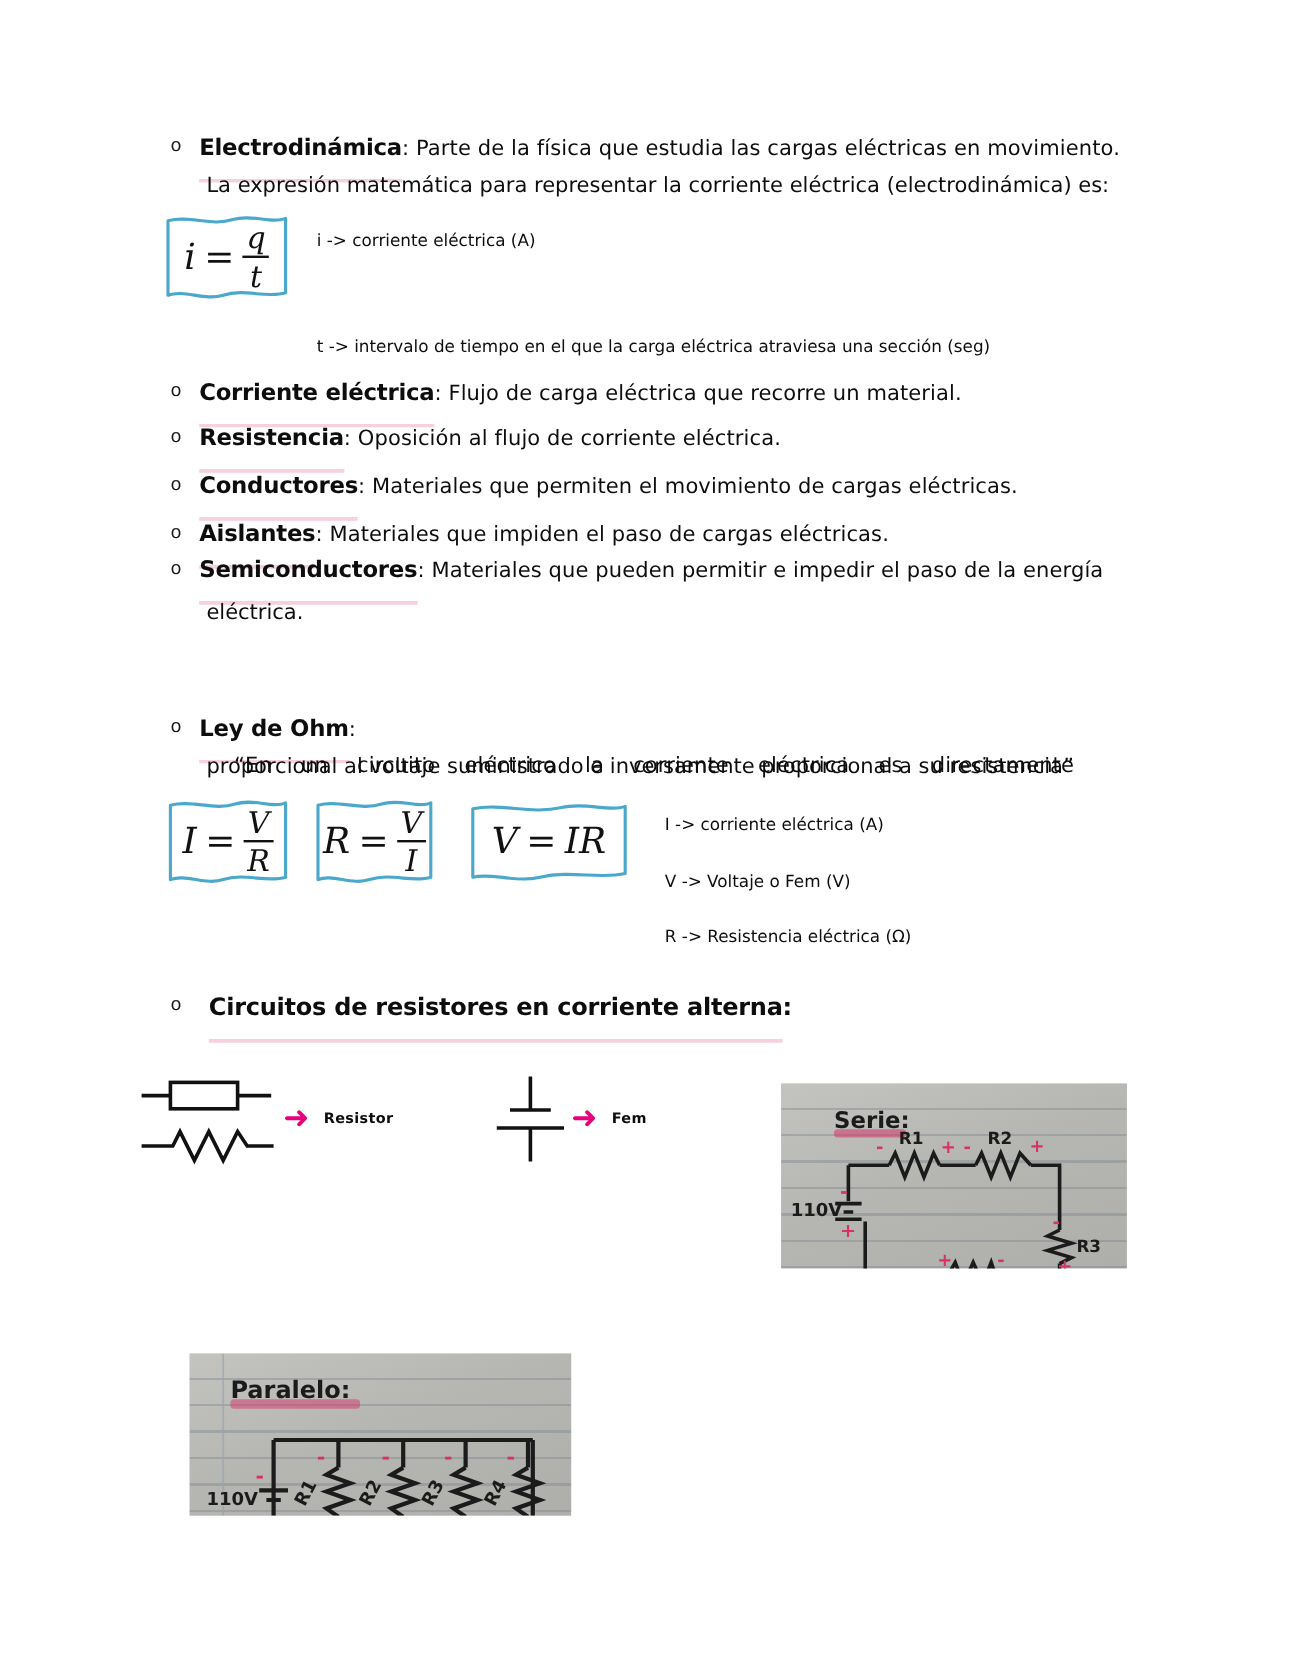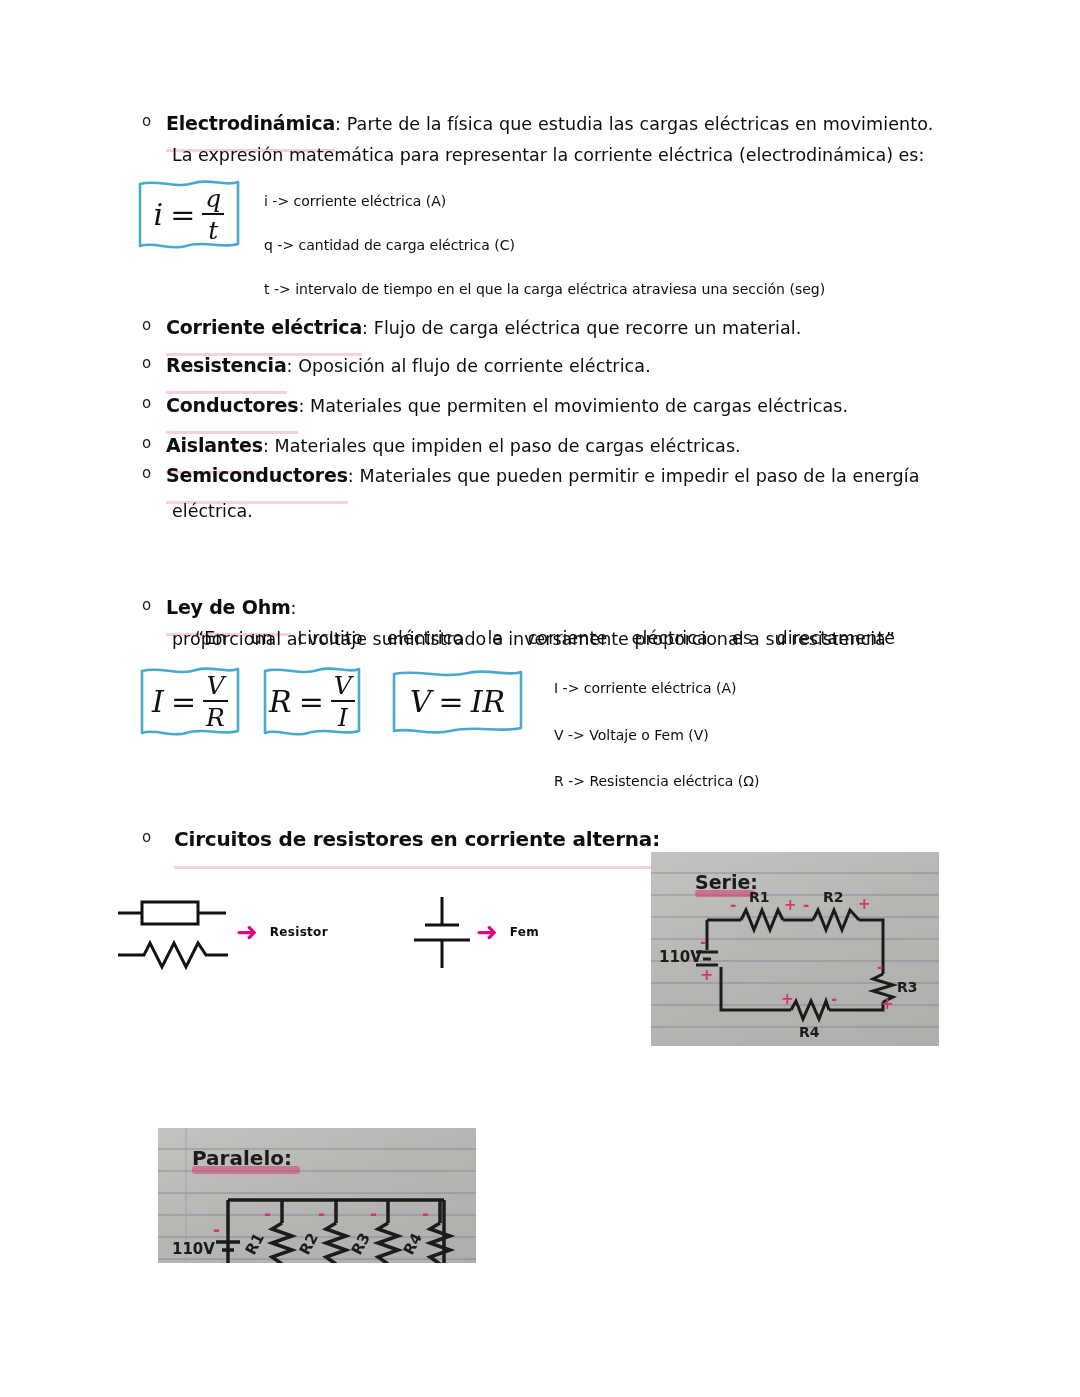--- a/index.html
+++ b/index.html
@@ -189,21 +189,20 @@
       <span>=</span>
       <span class="frac">
         <span class="num">q</span>
         <span class="bar"></span>
         <span class="den">t</span>
       </span>
     </span>
   </div>
 
   <div class="legend-line" style="left:264px; top:188px;">i -&gt; corriente eléctrica (A)</div>
-  <div class="legend-line" style="left:264px; top:232px;">q -&gt; cantidad de carga eléctrica (C)</div>
   <div class="legend-line" style="left:264px; top:276px;">t -&gt; intervalo de tiempo en el que la carga eléctrica atraviesa una sección (seg)</div>
 
   <div class="bullet-row" style="left:138px; top:312px; width:850px;">
     <div class="bullet-marker">o</div>
     <div class="bullet-body">
       <span class="term">Corriente eléctrica</span><span class="defn">: </span><span class="defn">Flujo de carga eléctrica que recorre un material.</span>
     </div>
   </div>
 
   <div class="bullet-row" style="left:138px; top:350px; width:850px;">
@@ -312,21 +311,21 @@
     <svg width="60" height="78" viewBox="0 0 60 78">
       <line x1="30" y1="4" x2="30" y2="32" stroke="#111" stroke-width="3"></line>
       <line x1="13" y1="32" x2="47" y2="32" stroke="#111" stroke-width="3"></line>
       <line x1="2" y1="47" x2="58" y2="47" stroke="#111" stroke-width="3"></line>
       <line x1="30" y1="47" x2="30" y2="75" stroke="#111" stroke-width="3"></line>
     </svg>
     <span class="arrow-ico" style="color:#e8007d; font-size:26px; line-height:1;">➜</span>
     <span class="sym-label">Fem</span>
   </div>
 
-  <div class="photo" style="left:651px; top:852px; width:288px; height:194px;">
+  <div class="photo" style="left:651px; top:903px; width:288px; height:154px;">
     <div class="paper"></div>
     <svg viewBox="0 0 288 194" width="288" height="194">
 
       <rect x="44" y="38" width="60" height="7" fill="#d6336c" opacity="0.55" rx="3"></rect>
       <text class="hand-title" x="44" y="37" font-size="19">Serie:</text>
 
       <polyline points="56,68 90,68" fill="none" stroke="#1b1b1b" stroke-width="3"></polyline>
       <polyline points="132,68 162,68" fill="none" stroke="#1b1b1b" stroke-width="3"></polyline>
       <polyline points="208,68 232,68 232,122" fill="none" stroke="#1b1b1b" stroke-width="3"></polyline>
       <polyline points="232,150 232,158 178,158" fill="none" stroke="#1b1b1b" stroke-width="3"></polyline>

